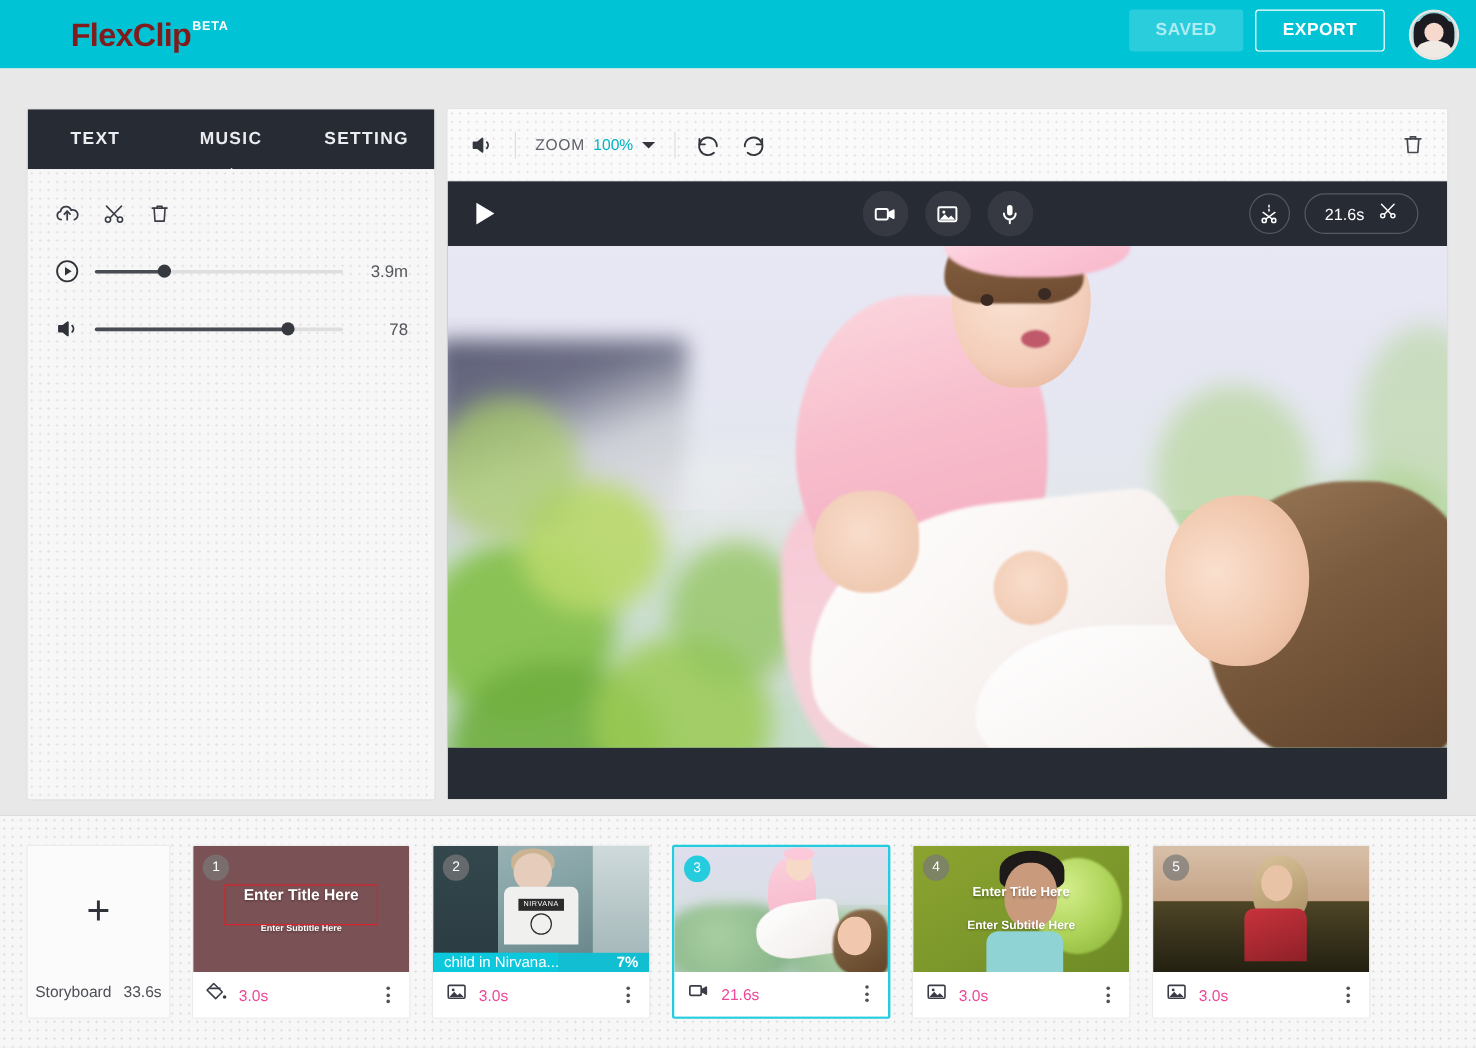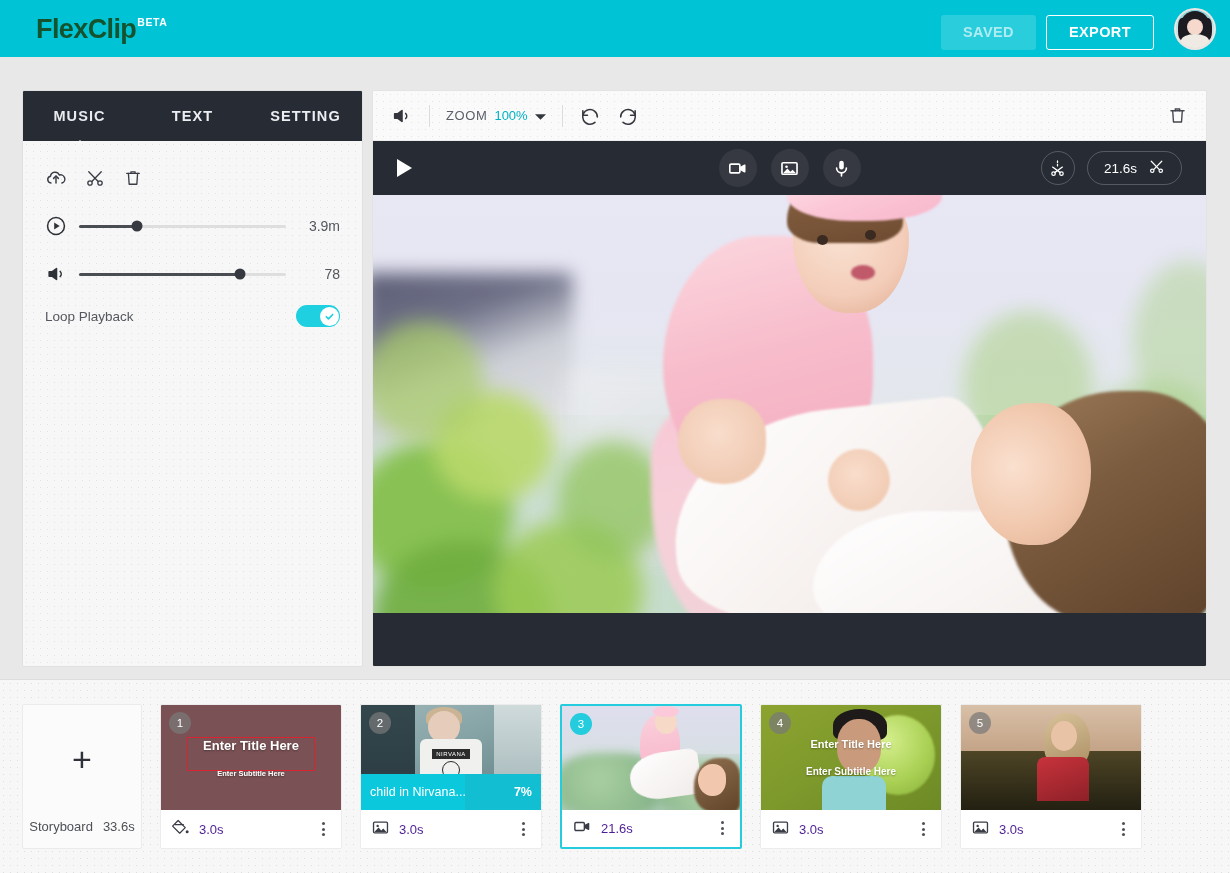--- a/index.html
+++ b/index.html
@@ -17,36 +17,37 @@
     position: absolute; top: 0; left: 0;
     width: 1230px; height: 57px;
     background: #00c4d6;
     display: flex; align-items: center;
   }
   #logo-wrap {
     margin-left: 36px;
     display: flex; align-items: flex-start;
   }
   #logo-text {
-    color: #14532d;
+    color: #7f1d1d;
     font-size: 27px;
     font-weight: bold;
     letter-spacing: -0.6px;
     line-height: 28px;
+    margin-left: 23px;
   }
   #logo-beta {
     color: #ffffff;
     font-size: 10.5px;
     font-weight: bold;
     letter-spacing: 0.6px;
     margin-top: 1px; margin-left: 1px;
   }
   #header-actions {
     margin-left: auto; margin-right: 14px;
-    display: flex; align-items: flex-end; gap: 10px;
+    display: flex; align-items: flex-start; gap: 10px;
   }
   .hdr-btn {
     height: 35px;
     display: flex; align-items: center; justify-content: center;
     padding: 0 22px;
     border-radius: 3px;
     font-size: 14.5px; font-weight: bold;
     letter-spacing: 0.4px;
     color: #ffffff;
     cursor: pointer;
@@ -237,21 +238,21 @@
   #preview-panel {
     position: absolute; left: 372px; top: 33px;
     width: 835px; height: 577px;
     border: 1px solid #e3e3e3;
     border-radius: 2px;
     overflow: hidden;
     background: #fafafa;
     display: flex; flex-direction: column;
   }
   #preview-toolbar {
-    height: 50px;
+    height: 60px;
     background-color: #fafafa;
     background-image: radial-gradient(circle, #e4e4e4 0.8px, transparent 0.9px);
     background-size: 7px 7px;
     border-bottom: 1px solid #ececec;
     display: flex; align-items: center;
     padding: 0 18px;
     flex: 0 0 auto;
   }
   .tb-sep { width:1px; height: 22px; background: #dcdcdc; margin: 0 16px; }
   #zoom-group { display: flex; align-items: center; gap: 7px; cursor: pointer; }
@@ -495,21 +496,21 @@
     border-radius: 50%;
     background: rgba(120,120,120,0.72);
     color: #ffffff;
     font-size: 11.5px;
     display: flex; align-items: center; justify-content: center;
     z-index: 4;
   }
   .clip-badge.cyan { background: #24ccdd; }
   .clip-caption {
     position: absolute; left: 0; right: 0; bottom: 0;
-    height: 36px;
+    height: 16px;
     background: #12bfd2;
     display: flex; align-items: center;
     padding: 0 9px;
     z-index: 3;
   }
   .clip-caption .cap-fill {
     position: absolute; left: 0; top: 0; bottom: 0;
     background: #0cc8dd;
   }
   .clip-caption .cap-text {
@@ -522,21 +523,21 @@
     position: relative;
     color: #ffffff; font-size: 12.5px; font-weight: bold;
     margin-left: 8px;
   }
   .clip-footer {
     height: 38px;
     display: flex; align-items: center;
     padding: 0 10px;
     background: #ffffff;
   }
-  .clip-dur { font-size: 13px; color: #4c1d95; margin-left: 9px; }
+  .clip-dur { font-size: 13px; color: #ec4899; margin-left: 9px; }
   .clip-menu {
     margin-left: auto; cursor: pointer;
     display:flex; flex-direction: column; gap: 2.5px; padding: 4px 6px;
   }
   .clip-menu i { width: 3px; height: 3px; border-radius: 50%; background: #4d5056; display:block; }
 
   
   .tn-title-overlay {
     position: absolute; inset: 0;
     display: flex; flex-direction: column;
@@ -615,22 +616,22 @@
       <div class="av-face"></div>
       <div class="av-body"></div>
     </div>
   </div>
 </div>
 
 <div id="work-area">
 
   <div id="left-panel">
     <div id="panel-tabs">
+      <div class="panel-tab inactive">TEXT</div>
       <div class="panel-tab active">MUSIC</div>
-      <div class="panel-tab inactive">TEXT</div>
       <div class="panel-tab inactive">SETTING</div>
     </div>
 
     <div id="panel-body">
 
       <div id="music-toolbar">
         <span class="tb-icon">
           <svg width="22" height="22" viewBox="0 0 24 24" fill="none" stroke="#3a3d45" stroke-width="1.6" stroke-linecap="round" stroke-linejoin="round">
             <path d="M6.5 17.5A3.8 3.8 0 0 1 6 10a5 5 0 0 1 9.6-1.2A3.6 3.6 0 0 1 18.5 17.5"></path>
             <path d="M12 17.5V10"></path>
@@ -676,30 +677,20 @@
             <path d="M16 9.2a4 4 0 0 1 0 5.6" stroke-linecap="round"></path>
           </svg>
         </span>
         <div class="slider-track">
           <div class="slider-fill" style="width:78%"></div>
           <div class="slider-knob" style="left:78%"></div>
         </div>
         <span class="slider-value">78</span>
       </div>
 
-      <div id="loop-row">
-        <span id="loop-label">Loop Playback</span>
-        <div id="loop-toggle">
-          <div class="knob">
-            <svg width="11" height="11" viewBox="0 0 24 24" fill="none" stroke="#1fd0e0" stroke-width="3.6" stroke-linecap="round" stroke-linejoin="round">
-              <path d="M5 12.5l4.8 4.8L19 7.6"></path>
-            </svg>
-          </div>
-        </div>
-      </div>
 
     </div>
   </div>
 
   <div id="preview-panel">
 
     <div id="preview-toolbar">
       <span class="tb-btn">
         <svg width="22" height="22" viewBox="0 0 24 24" fill="none" stroke="#34373d" stroke-width="1.7" stroke-linejoin="round">
           <path d="M4 9.5h3.5L12 6v12l-4.5-3.5H4z" fill="#34373d"></path>

